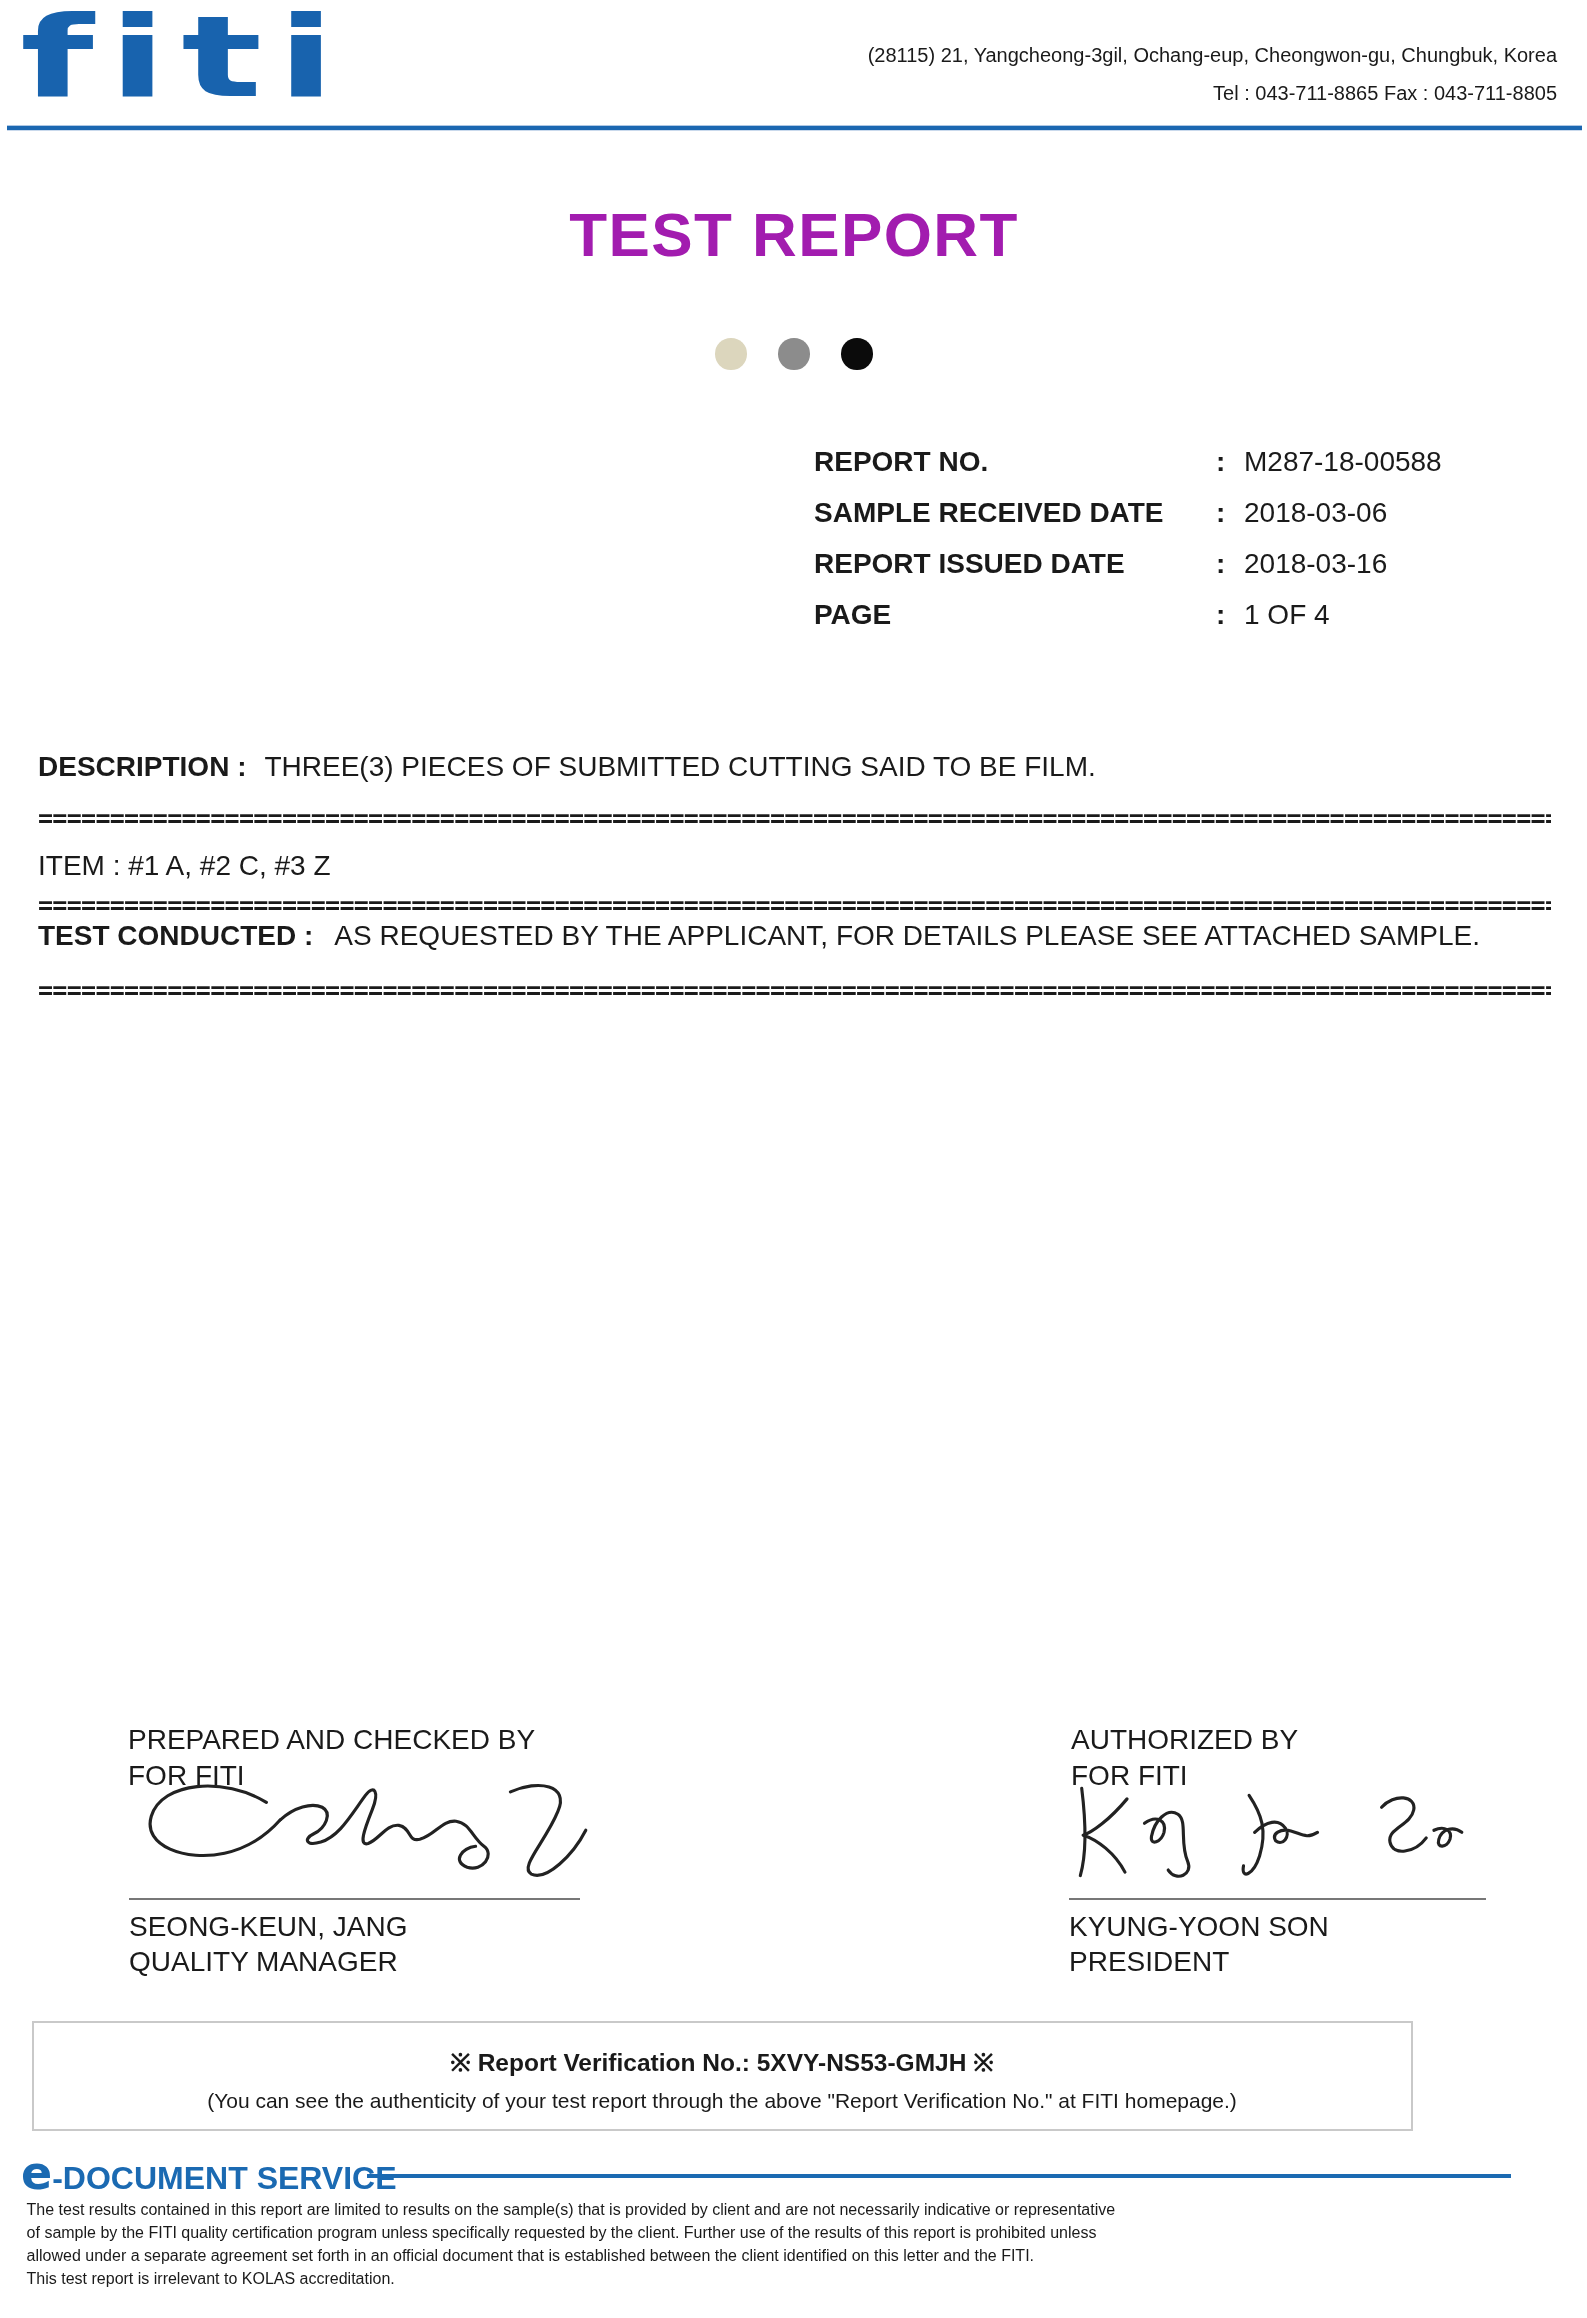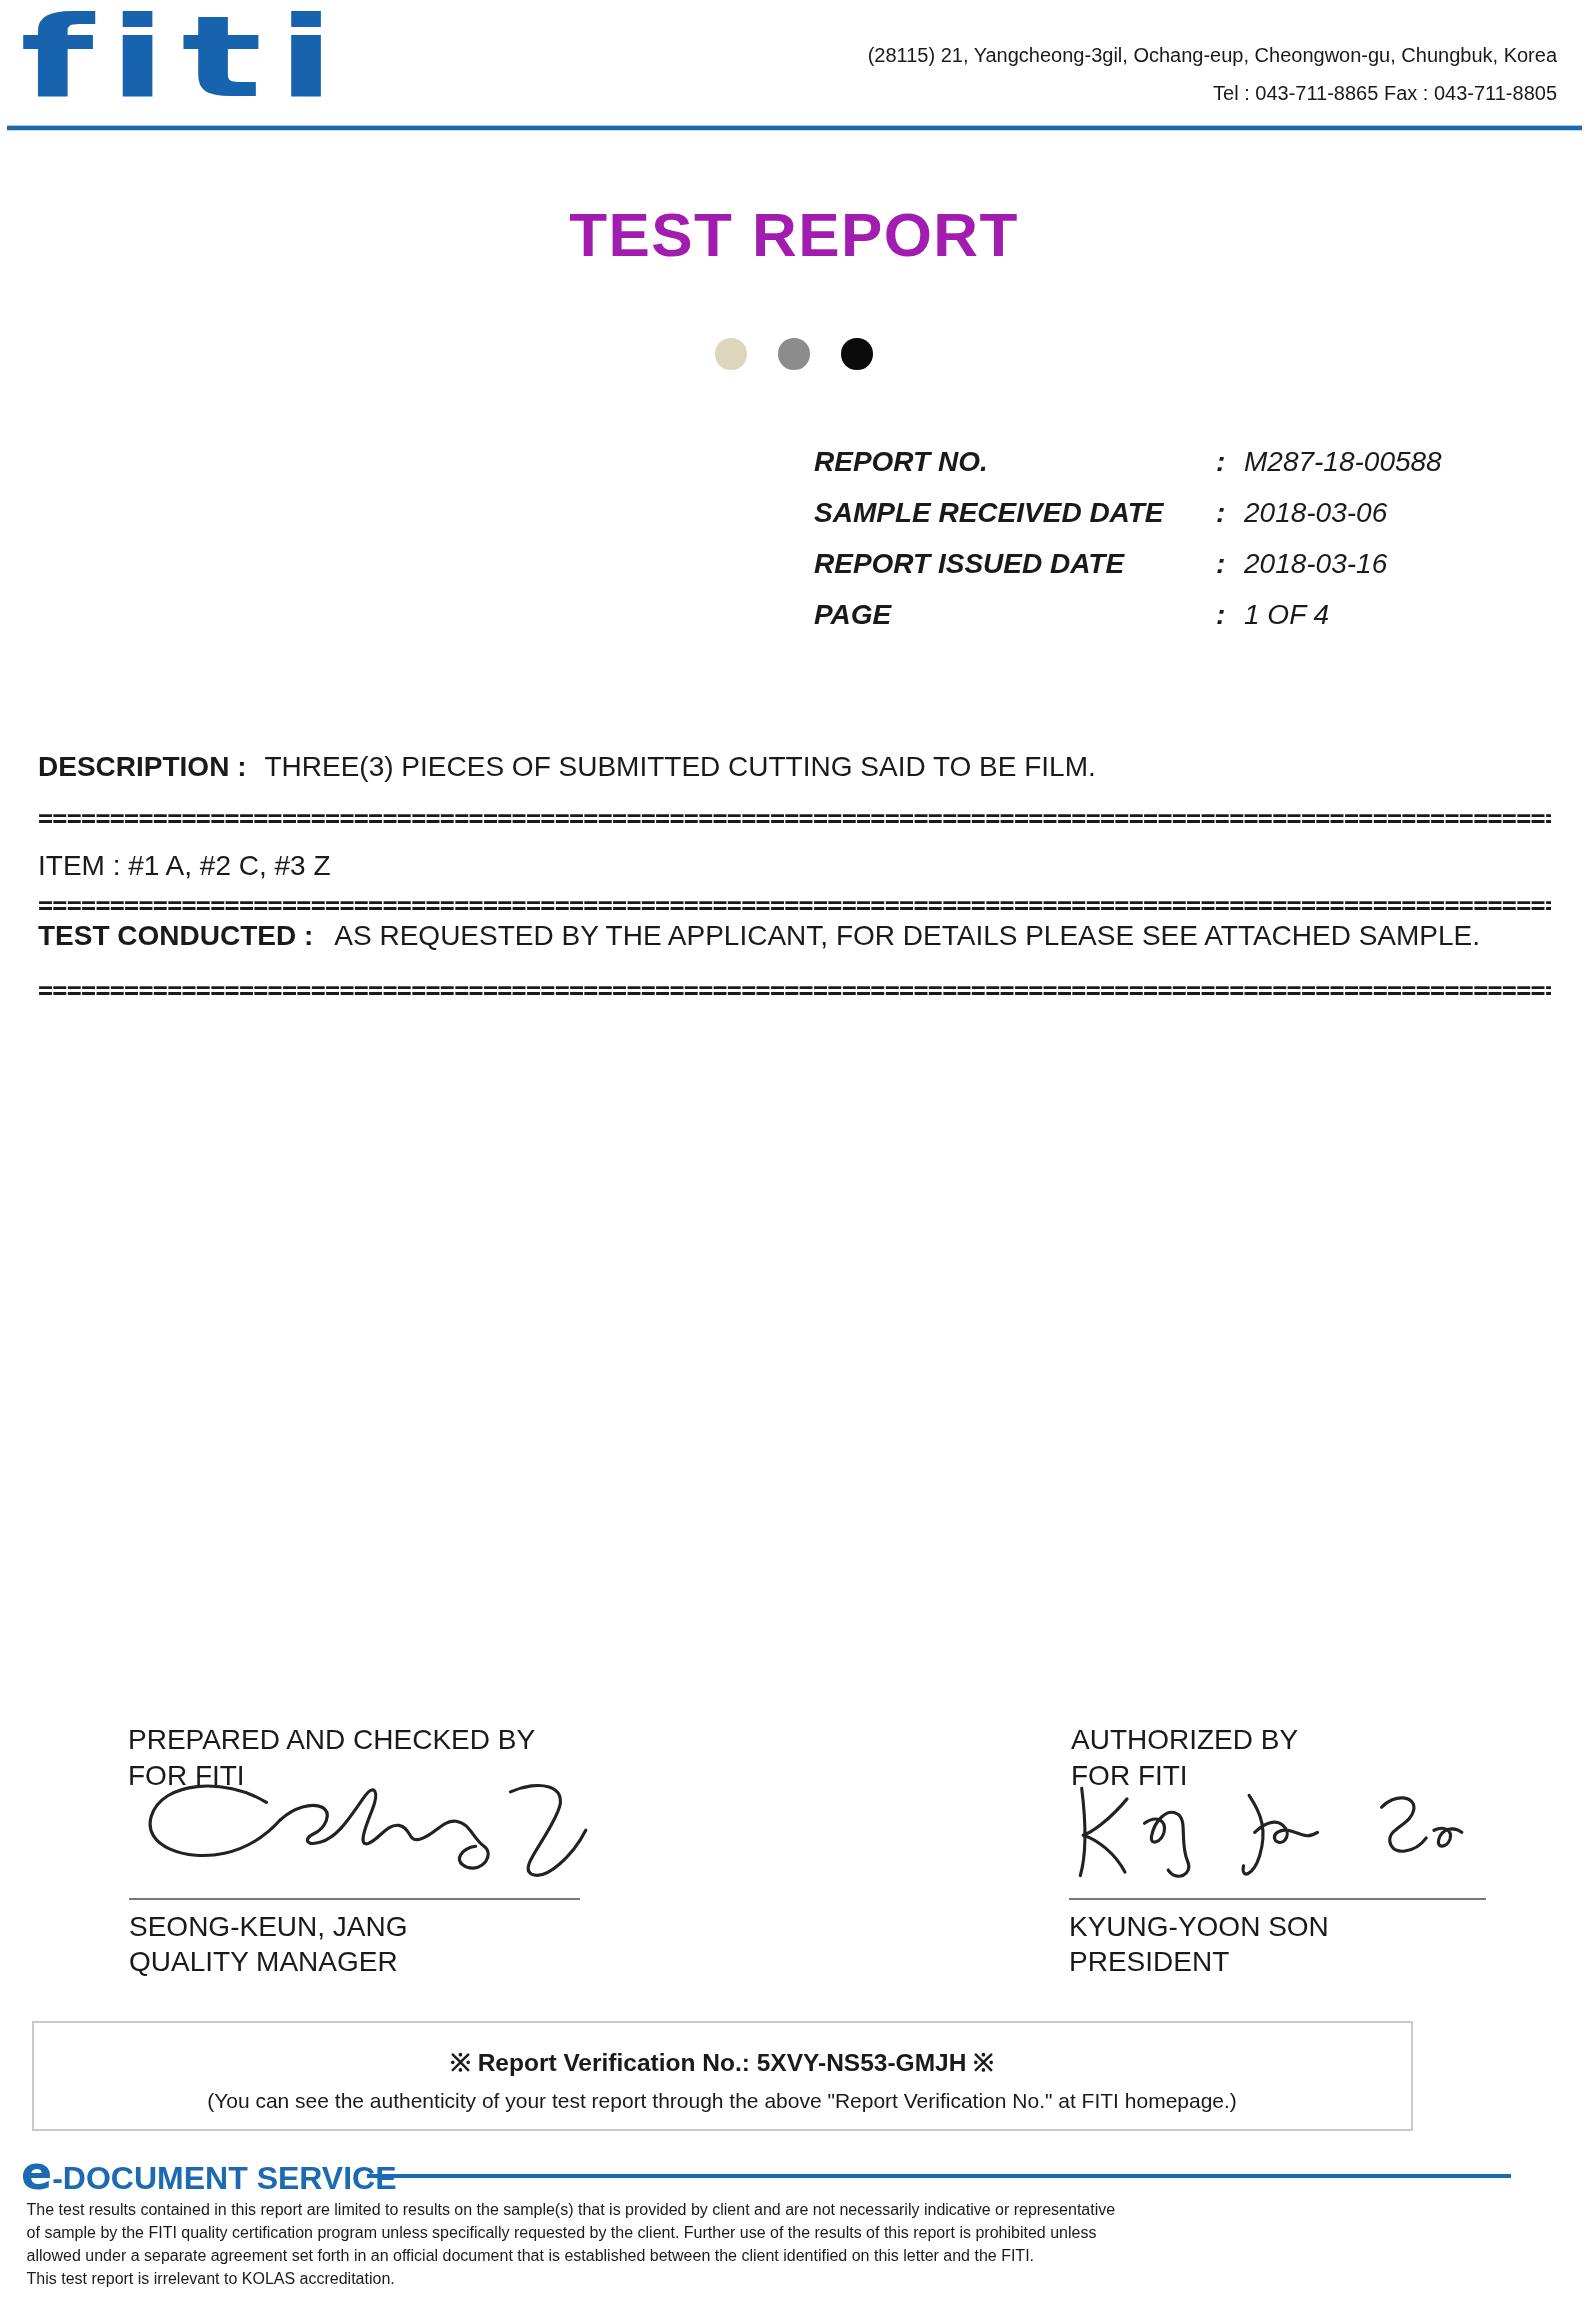--- a/index.html
+++ b/index.html
@@ -25,21 +25,21 @@
   .report-title{
     position:absolute;left:0;width:100%;top:204px;text-align:center;
     font-size:62px;font-weight:bold;letter-spacing:1.4px;line-height:1;color:#a21caf;
   }
   .dots{position:absolute;left:0;width:100%;top:338px;display:flex;justify-content:center;gap:31.5px;}
   .dot{width:31.5px;height:31.5px;border-radius:50%;}
   .dot-1{background:#DCD6BD;}
   .dot-2{background:#8C8C8C;}
   .dot-3{background:#0B0B0B;}
   
-  .info{position:absolute;left:814px;top:448px;font-size:28px;line-height:1;font-style:italic;}
+  .info{position:absolute;left:814px;top:448px;font-size:28px;line-height:1;}
   .info-row{display:flex;height:51px;white-space:nowrap;}
   .info-label{font-weight:bold;width:402px;flex:none;}
   .info-colon{font-weight:bold;width:28px;flex:none;}
   
   .desc-row,.item-row,.test-row{position:absolute;left:38px;font-size:28px;line-height:1;white-space:nowrap;}
   .desc-row{top:753px;}
   .item-row{top:852px;}
   .test-row{top:922px;}
   .bold-label{font-weight:bold;}
   .desc-value{margin-left:18px;}

